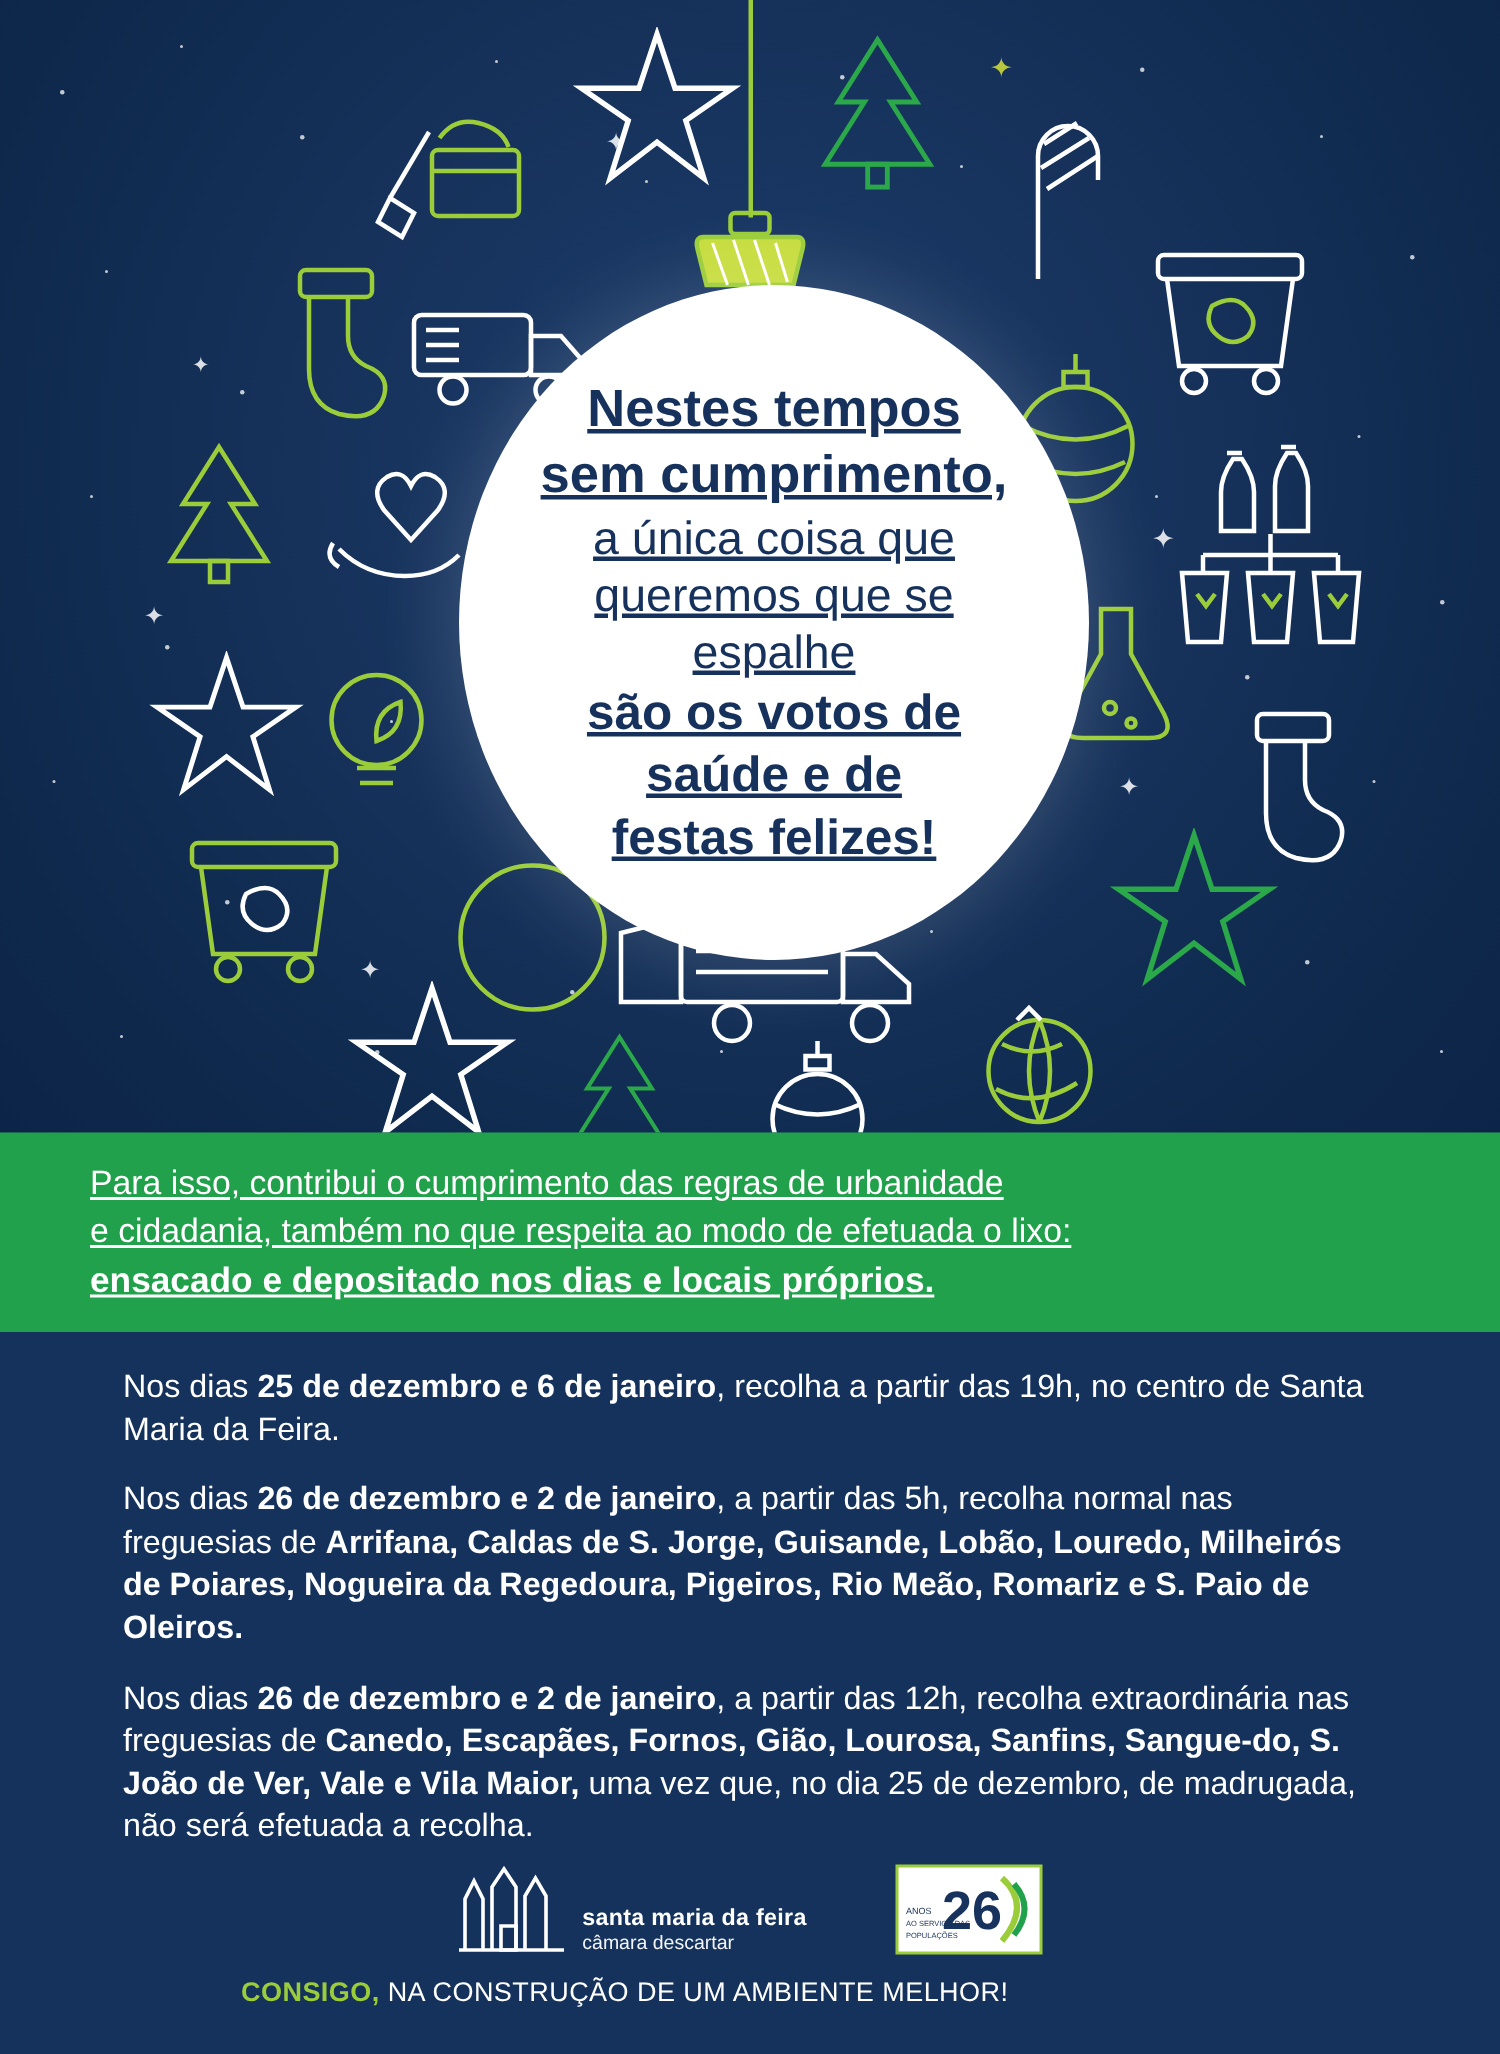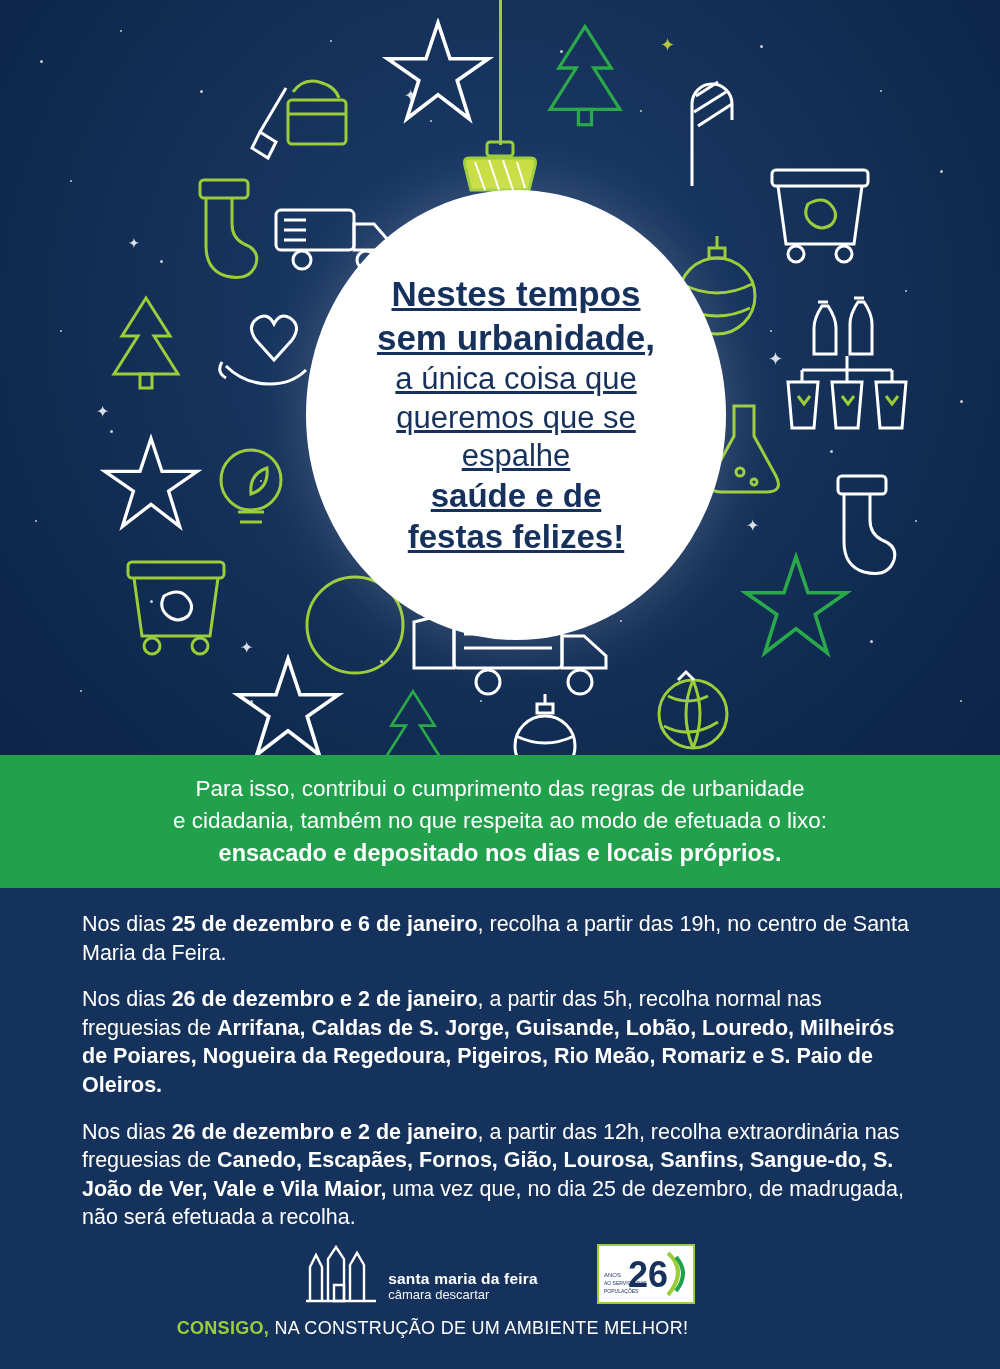--- a/index.html
+++ b/index.html
@@ -99,24 +99,25 @@
     left: 0; top: 755px;
     width: 1000px;
     height: 133px;
     background: #21a14b;
     display: flex;
     align-items: center;
     justify-content: center;
   }
   .green-band .inner {
     width: 880px;
-    text-align: center;
+    text-align: left;
     font-size: 22.5px;
     line-height: 1.42;
     color: #ffffff;
+    text-decoration: underline;
   }
   .green-band .bold {
     font-weight: 700;
     font-size: 23.5px;
   }
 
   
   .info {
     position: absolute;
     left: 0; top: 888px;
@@ -153,21 +154,21 @@
   .logo-suma { text-align: center; }
   .logo-suma .word {
     font-size: 21px; font-weight: 700; letter-spacing: 2px;
     margin-top: 3px;
   }
   .logo-26 { text-align: center; }
 
   
   .slogan {
     position: absolute;
-    left: 16px; top: 1318px;
+    left: 0; top: 1318px;
     width: 833px;
     text-align: center;
     font-size: 18px;
     letter-spacing: .3px;
   }
   .slogan .a { color: #9bcd3a; font-weight: 700; }
   .slogan .b { color: #ffffff; font-weight: 400; }
 </style>
 </head>
 <body>
@@ -413,23 +414,24 @@
       <svg width="90" height="56" viewBox="0 0 90 56" fill="none" stroke="#9bcd3a" stroke-width="3">
         <rect x="32" y="2" width="26" height="14" rx="3"></rect>
         <path d="M14 18 h62 q6 0 4 8 l-6 24 H16 l-6 -24 q-2 -8 4 -8z" fill="#c7dd3e" stroke="#9bcd3a"></path>
         <path d="M20 22 l10 28 M34 20 l10 30 M48 20 l10 30 M62 22 l8 26" stroke="#ffffff" stroke-width="2"></path>
       </svg>
     </div>
 
     <div class="bauble">
       <div class="bauble-text">
         <div class="l1">Nestes tempos</div>
-        <div class="l2">sem urbanidade,</div>
+        <div class="l2">sem cumprimento,</div>
         <div class="l3">a única coisa que</div>
         <div class="l4">queremos que se espalhe</div>
+        <div class="l5">são os votos de</div>
         <div class="l6">saúde e de</div>
         <div class="l7">festas felizes!</div>
       </div>
     </div>
   </div>
 
   <div class="green-band">
     <div class="inner">
       <div>Para isso, contribui o cumprimento das regras de urbanidade</div>
       <div>e cidadania, também no que respeita ao modo de efetuada o lixo:</div>

